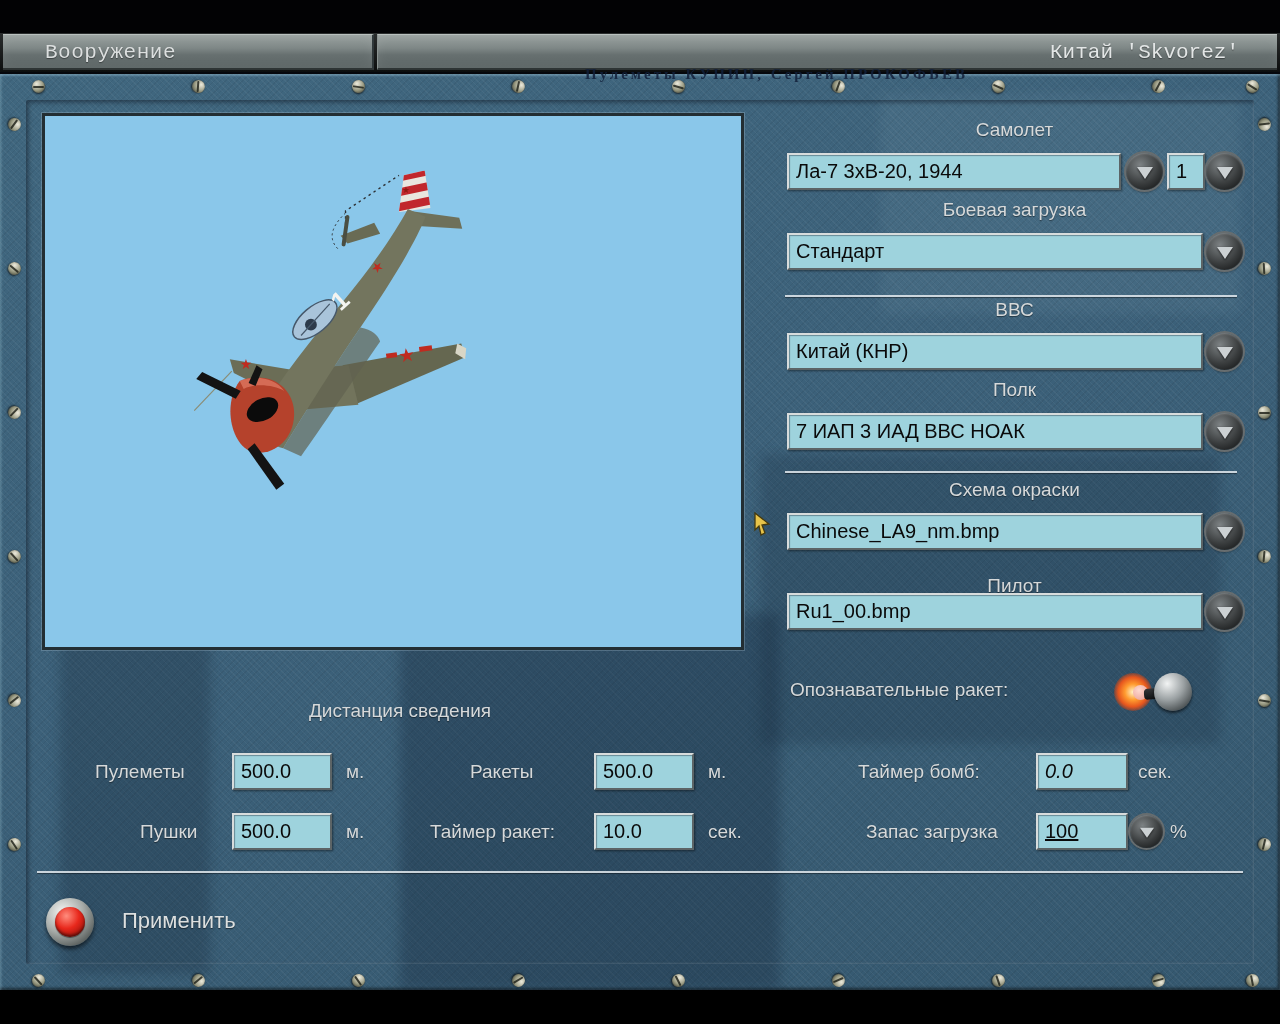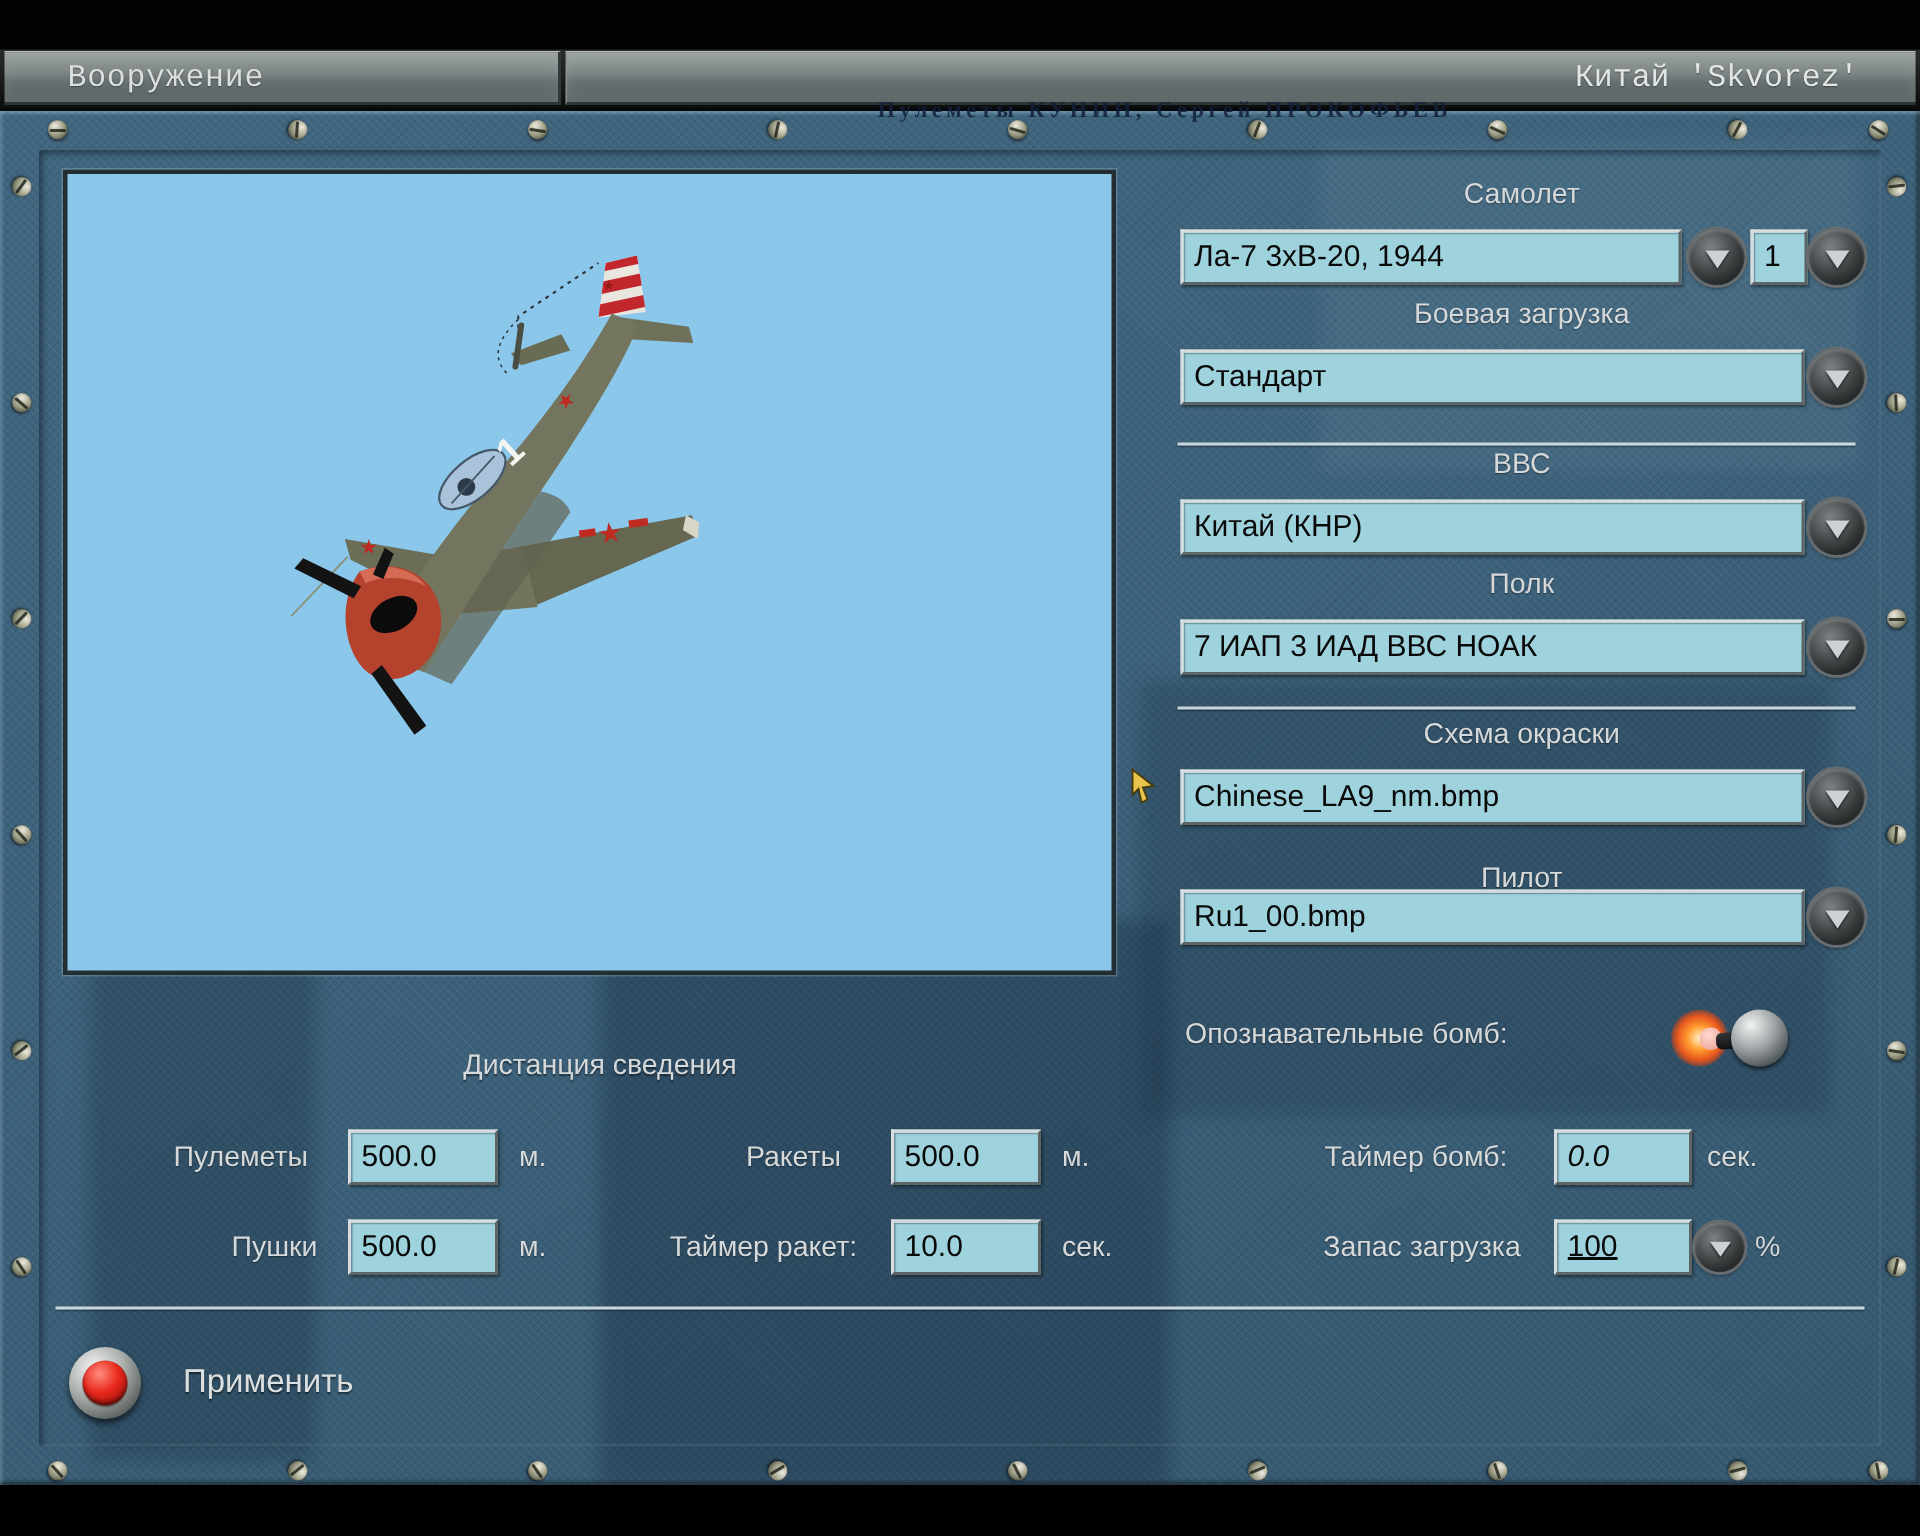--- a/index.html
+++ b/index.html
@@ -63,21 +63,21 @@
   .preview {
     position:absolute; left:42px; top:113px; width:702px; height:537px;
     background:#8ac7ea; border:3px solid #232e33;
     box-shadow:0 0 0 1px rgba(190,215,230,0.25);
   }
   .preview svg { display:block; width:100%; height:100%; }
   
   .lbl { position:absolute; color:#d6d9da; font-size:19px; text-shadow:0 1px 1px rgba(0,0,0,0.45);
          white-space:nowrap; }
   .lbl-c { text-align:center; }
-  .lbl-r { text-align:center; }
+  .lbl-r { text-align:left; }
   .field {
     position:absolute; height:37px; background:#9ed3dd;
     border:2px solid; border-color:#d8dcdc #5c6466 #5c6466 #d8dcdc;
     box-shadow:inset 1px 1px 1px rgba(0,0,20,0.35), 1px 1px 2px rgba(0,0,0,0.45);
     color:#0a0a0a; font-size:20px; line-height:33px; padding:0 7px;
     white-space:nowrap; overflow:hidden; cursor:pointer;
   }
   input.field { font-family:"Liberation Sans", sans-serif; line-height:normal; cursor:text; }
   .sep { position:absolute; height:2px; background:rgba(228,234,238,0.85);
          box-shadow:0 1px 1px rgba(0,0,0,0.4); }
@@ -268,21 +268,21 @@
   <div class="sep" style="left:785px;top:471px;width:452px;"></div>
 
   <div class="lbl lbl-c" style="left:787px;top:479px;width:455px;">Схема окраски</div>
   <div class="field" style="left:787px;top:513px;width:416px;">Chinese_LA9_nm.bmp</div>
   <div class="arrow-btn" style="left:1206px;top:513px;"></div>
 
   <div class="lbl lbl-c" style="left:787px;top:559px;width:455px;margin-top:16px;">Пилот</div>
   <div class="field" style="left:787px;top:593px;width:416px;">Ru1_00.bmp</div>
   <div class="arrow-btn" style="left:1206px;top:593px;"></div>
 
-  <div class="lbl" style="left:790px;top:679px;">Опознавательные бомб:</div>
+  <div class="lbl" style="left:790px;top:679px;">Опознавательные ракет:</div>
   <div class="toggle">
     <div class="glow"></div>
     <div class="tip"></div>
     <div class="lever"></div>
     <div class="base"></div>
   </div>
 
   <div class="lbl lbl-c" style="left:150px;top:700px;width:500px;">Дистанция сведения</div>
 
   <div class="lbl lbl-r" style="left:95px;top:761px;width:131px;">Пулеметы</div>

